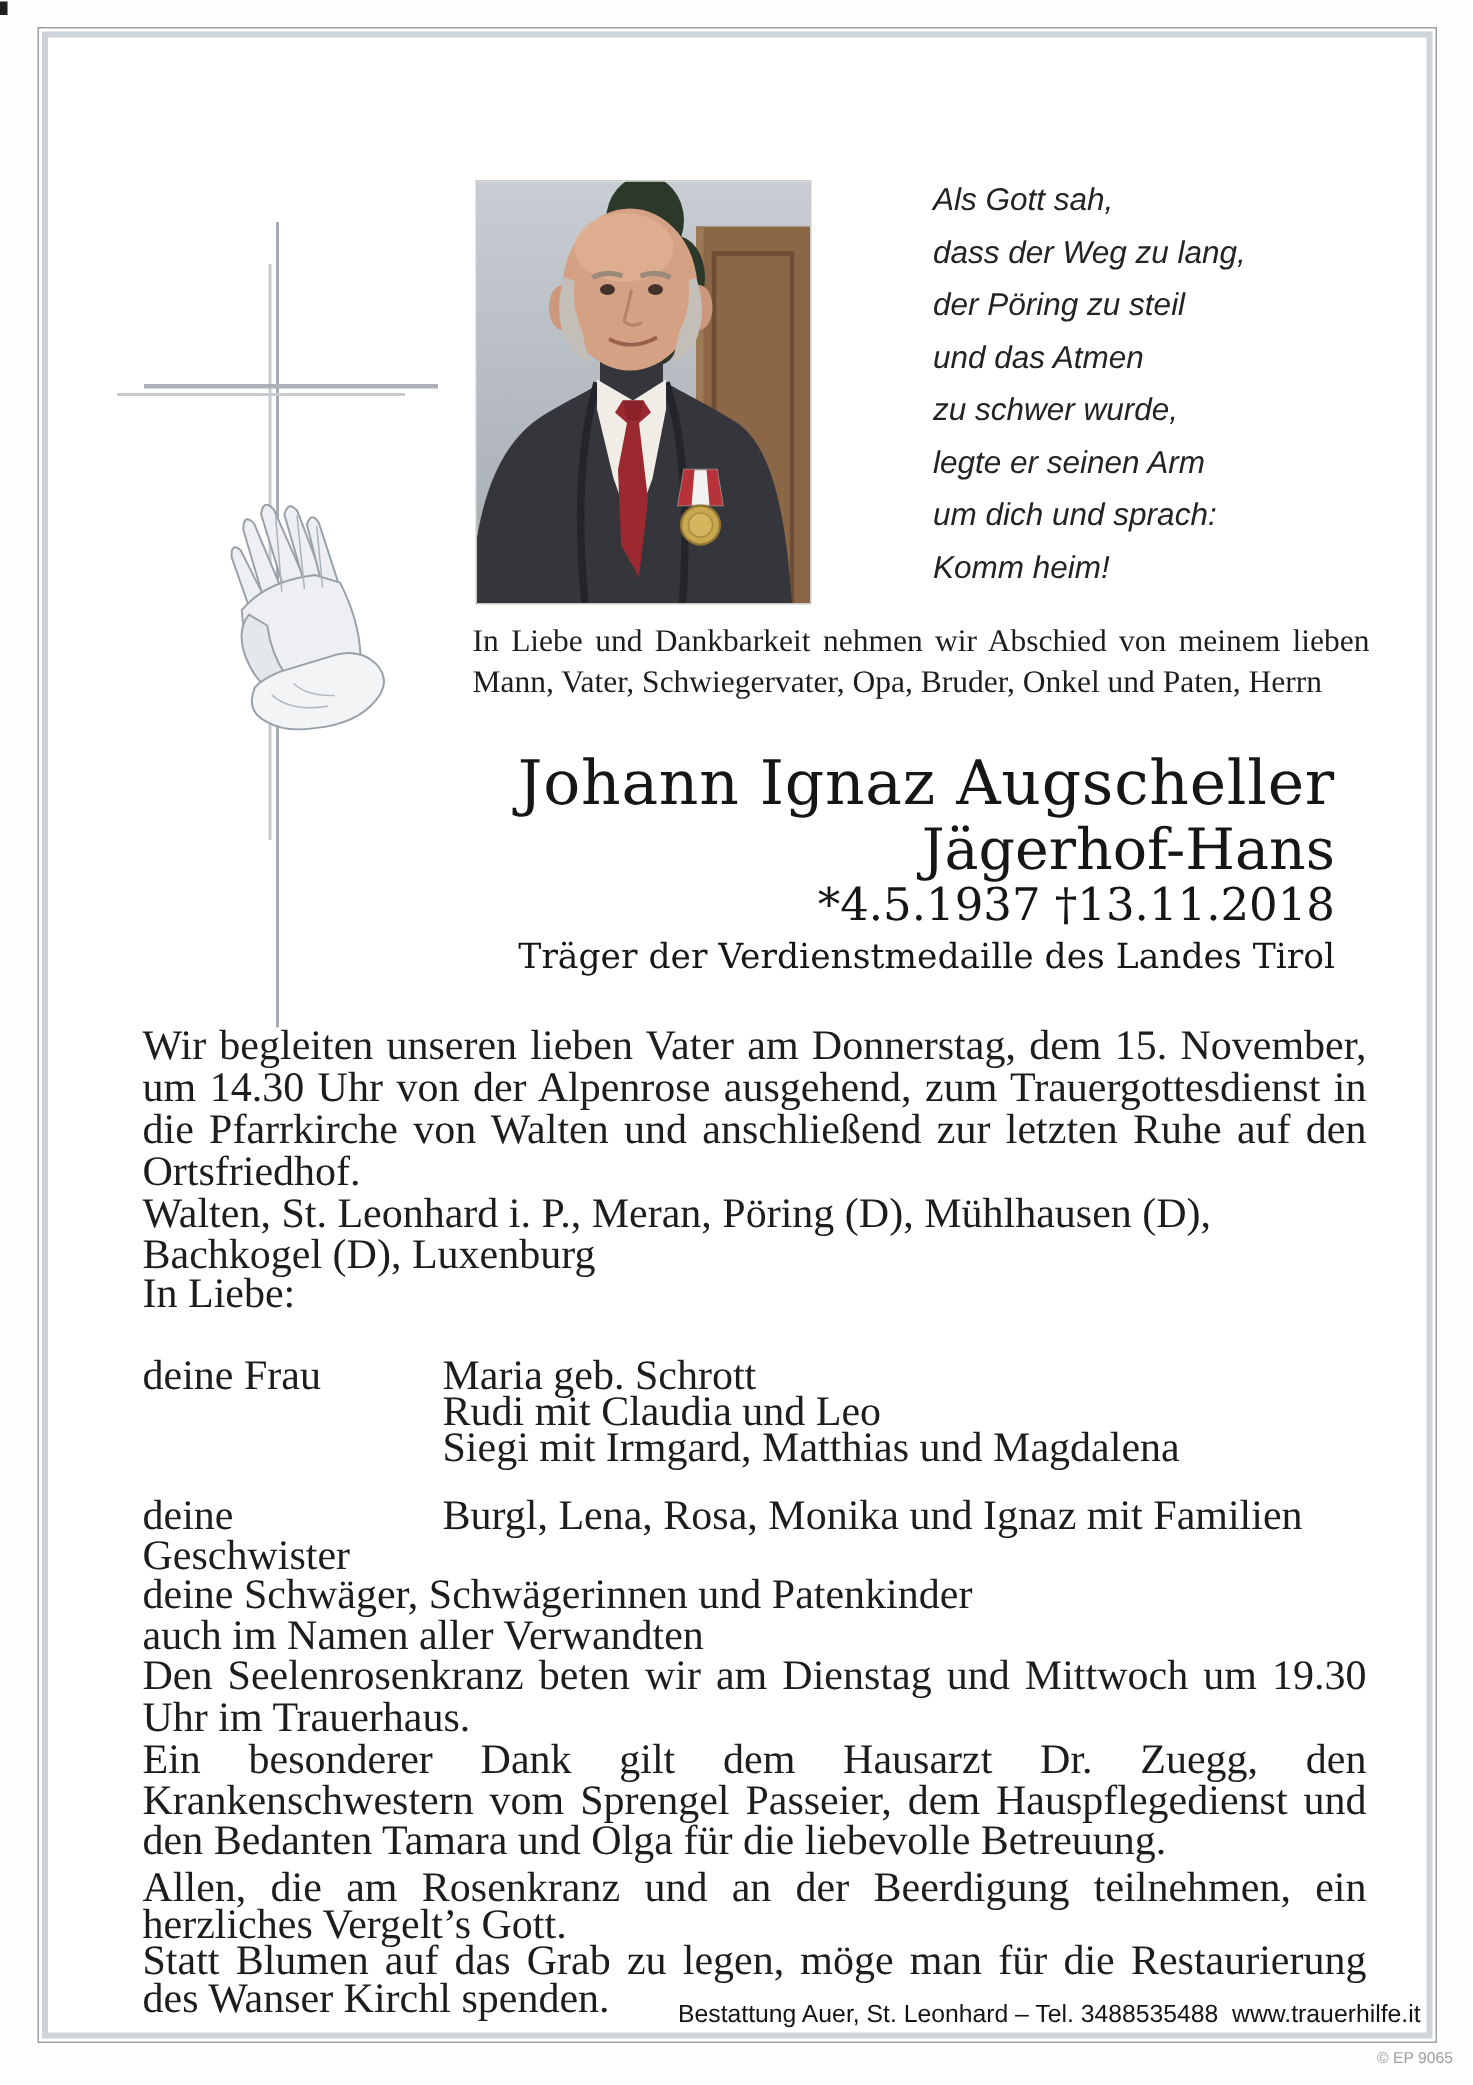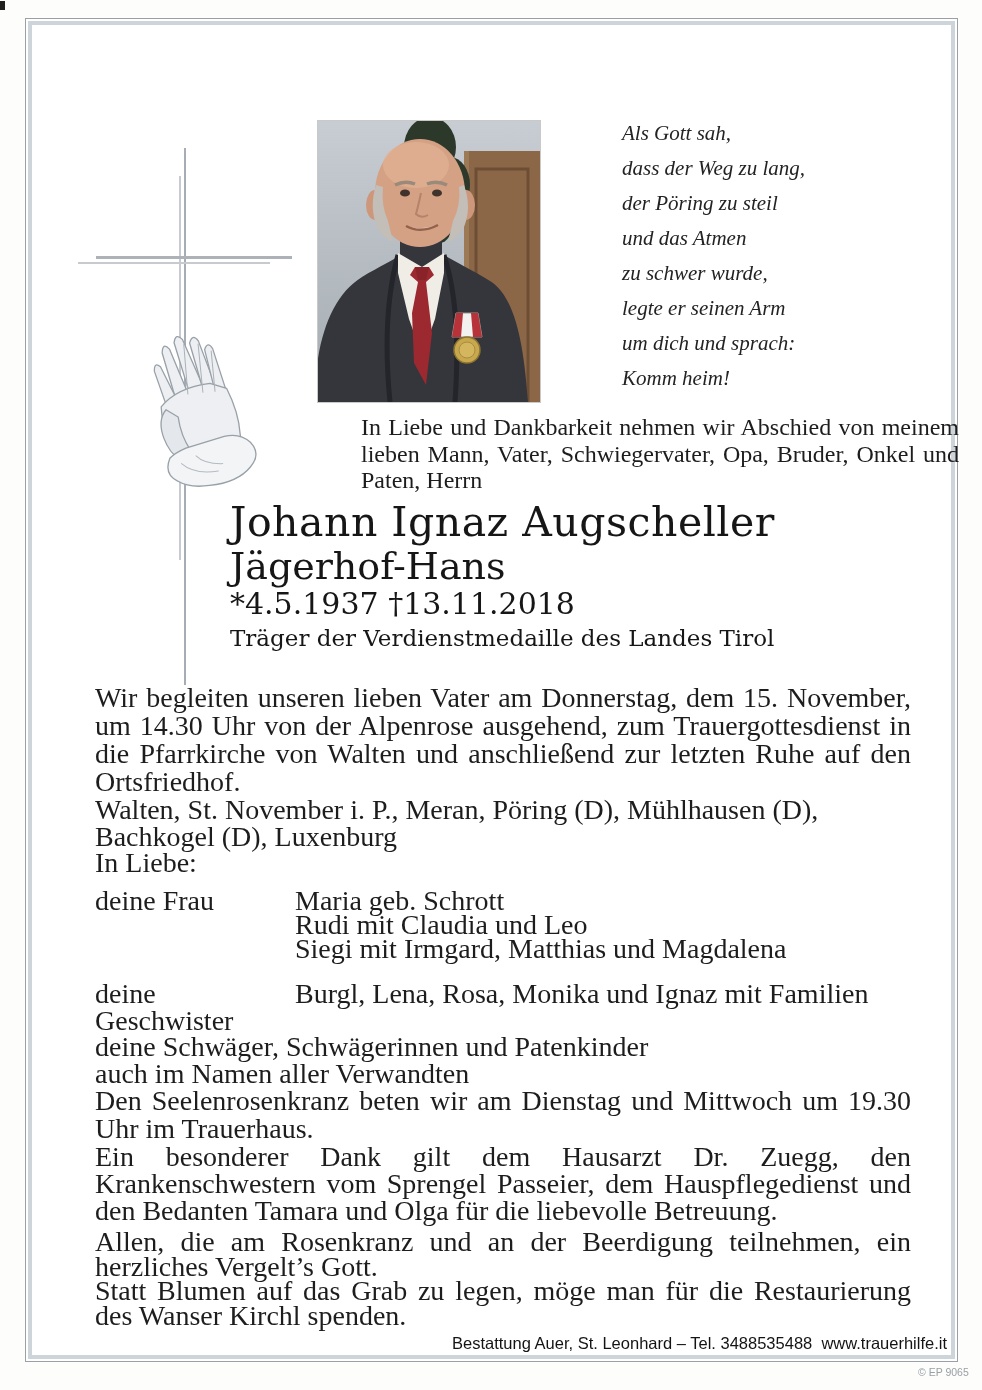--- a/index.html
+++ b/index.html
@@ -27,45 +27,45 @@
   .cv2{left:179px;top:176px;width:2px;height:384px;background:#c7cbd0}
   .ch1{left:96px;top:256px;width:196px;height:3px;background:#acb2b8}
   .ch2{left:78px;top:262px;width:192px;height:2px;background:#c7cbd0}
 
   .hands{left:123px;top:330px;z-index:2}
 
   .photo{left:318px;top:121px;width:222px;height:281px;z-index:2;outline:1px solid #c9c9c6}
 
   .poem{
     left:622px;top:116px;z-index:2;
-    font-family:Liberation Serif, serif;font-style:italic;
+    font-family:Liberation Sans, sans-serif;font-style:italic;
     font-size:21px;color:#232323;
   }
   .poem div{height:35px;line-height:35px}
 
   .intro{
     left:315px;top:414px;width:598px;z-index:2;
-    font-size:24px;line-height:26.5px;text-align:justify;margin-left:46px;
+    font-size:21px;line-height:26.5px;text-align:justify;
   }
 
   .nameblock{
-    left:230px;top:496px;width:660px;z-index:2;text-align:left;
+    left:230px;top:496px;width:660px;z-index:2;text-align:right;
     font-family:"DejaVu Serif",serif;color:#161616;
   }
   .name{font-size:41px;line-height:52px;letter-spacing:.5px}
   .housename{font-size:38px;line-height:37px}
   .dates{font-size:30px;line-height:37px}
   .honor{font-size:23px;line-height:33px}
 
   .bodycol{left:95px;top:684px;width:816px;z-index:2;font-size:28px}
   .bodycol p{margin:0}
   .p-announce{line-height:28px;text-align:justify}
   .p-places{margin-top:4px;line-height:27px}
   .p-inliebe{margin-top:8px;line-height:25px}
-  .family{margin-top:14px;line-height:24px}
+  .family{margin-top:31px;line-height:24px}
   .frow{display:grid;grid-template-columns:200px 1fr}
   .siblings{margin-top:20px;line-height:26.5px}
   .p-rosary{margin-top:8px;line-height:28px;text-align:justify}
   .p-thanks{margin-top:12px;line-height:27px;text-align:justify}
   .closing{margin-top:6px;line-height:24.5px}
   .closing p{text-align:justify}
 
   .footer{
     left:452px;top:1334px;z-index:2;
     font-family:"Liberation Sans",sans-serif;font-size:16.5px;color:#141414;
@@ -168,21 +168,21 @@
 
 <div class="abs nameblock">
   <div class="name">Johann Ignaz Augscheller</div>
   <div class="housename">Jägerhof-Hans</div>
   <div class="dates">*4.5.1937 †13.11.2018</div>
   <div class="honor">Träger der Verdienstmedaille des Landes Tirol</div>
 </div>
 
 <div class="abs bodycol">
   <p class="p-announce">Wir begleiten unseren lieben Vater am Donnerstag, dem 15. November, um 14.30 Uhr von der Alpenrose ausgehend, zum Trauergottesdienst in die Pfarrkirche von Walten und anschließend zur letzten Ruhe auf den Ortsfriedhof.</p>
-  <p class="p-places">Walten, St. November i. P., Meran, Pöring (D), Mühlhausen (D), Bachkogel (D), Luxenburg</p>
+  <p class="p-places">Walten, St. Leonhard i. P., Meran, Pöring (D), Mühlhausen (D), Bachkogel (D), Luxenburg</p>
   <p class="p-inliebe">In Liebe:</p>
 
   <div class="family">
     <div class="frow">
       <div>deine Frau</div>
       <div>Maria geb. Schrott</div>
     </div>
     <div class="frow">
       <div></div>
       <div>Rudi mit Claudia und Leo</div>

